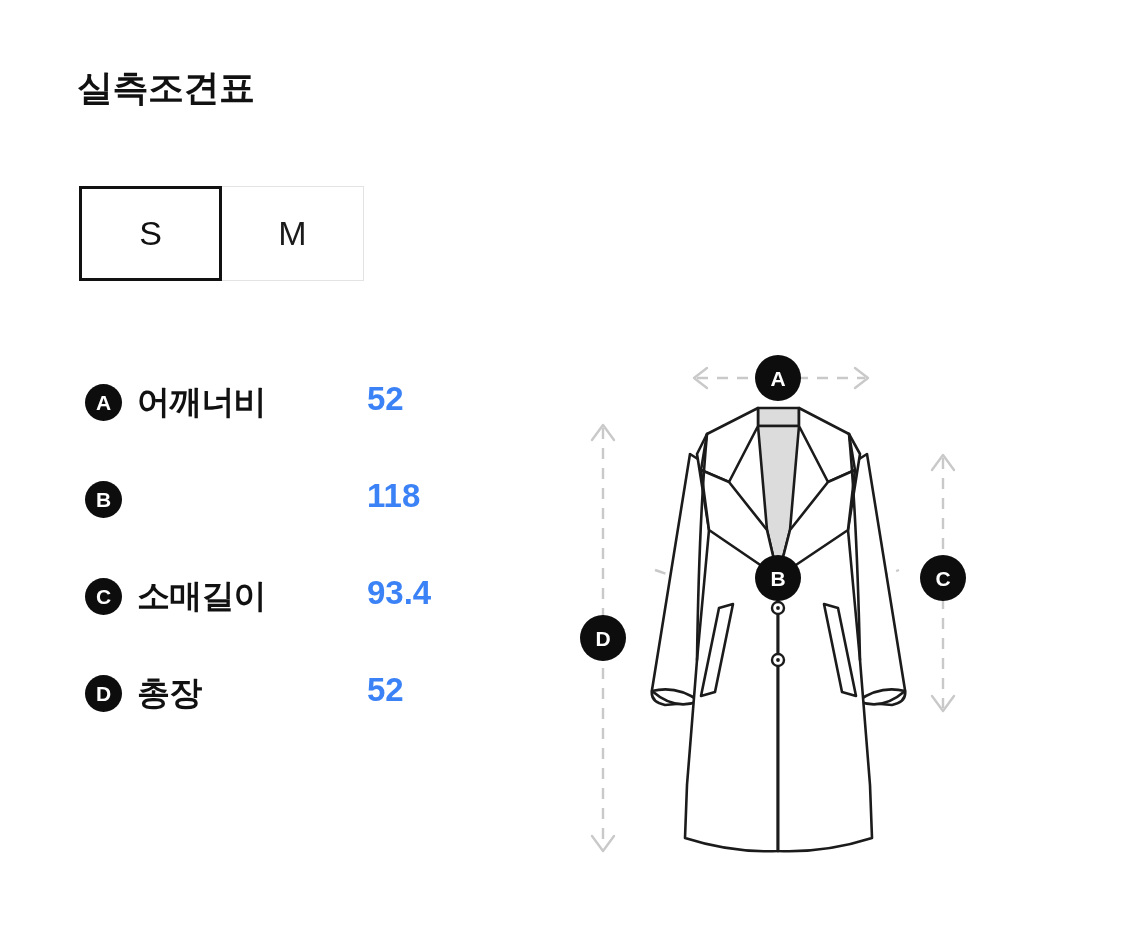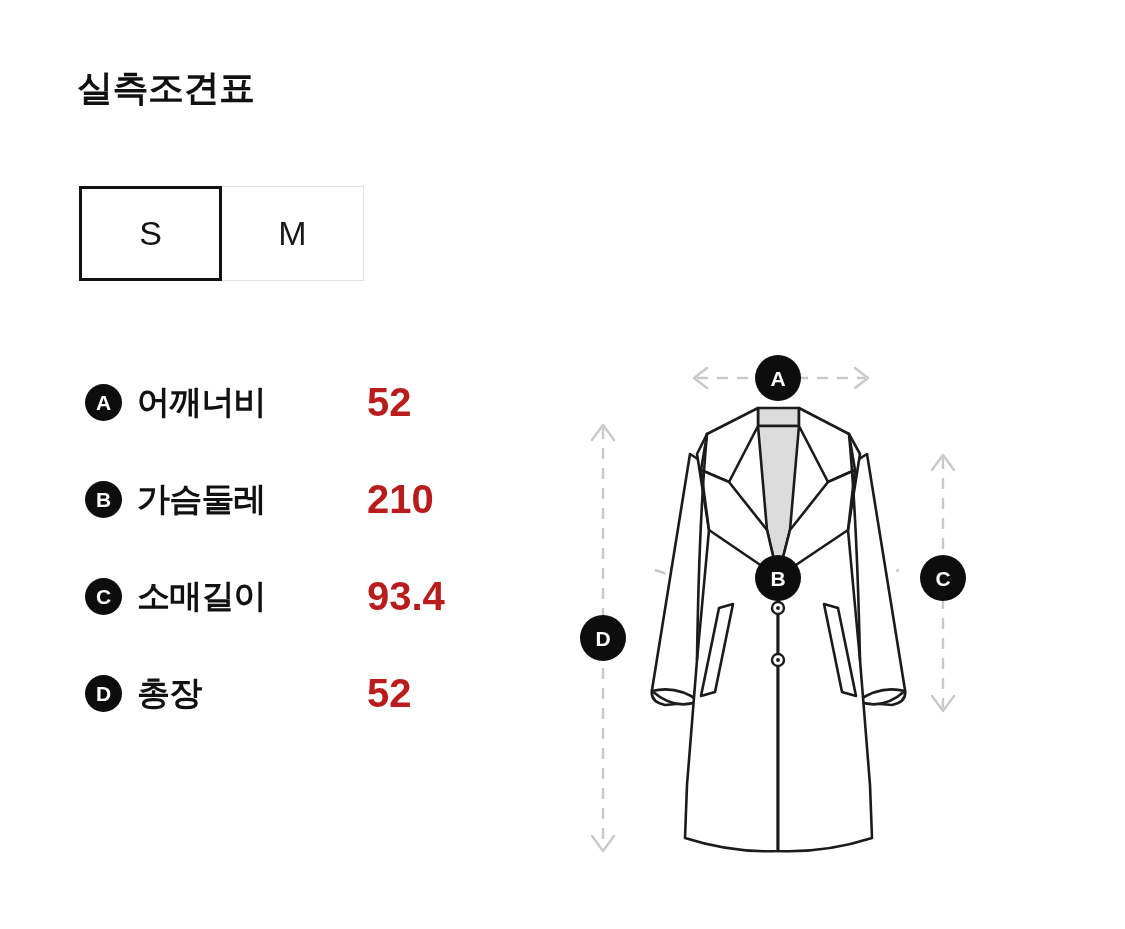--- a/index.html
+++ b/index.html
@@ -106,23 +106,23 @@
     font-size: 33px;
     font-weight: 600;
     letter-spacing: -0.8px;
     color: #111111;
     white-space: nowrap;
   }
   .measure-value {
     position: absolute;
     left: 282px;
     top: 0;
-    font-size: 40px;
+    font-size: 33px;
     font-weight: 600;
-    color: #b91c1c;
+    color: #3b82f6;
     white-space: nowrap;
   }
 
   
   .illustration {
     position: absolute;
     left: 540px;
     top: 330px;
     width: 470px;
     height: 560px;
@@ -159,22 +159,21 @@
         <span>A</span>
       </div>
       <div class="measure-label">어깨너비</div>
       <div class="measure-value">52</div>
     </div>
 
     <div class="measure-row">
       <div class="badge">
         <span>B</span>
       </div>
-      <div class="measure-label">가슴둘레</div>
-      <div class="measure-value">210</div>
+      <div class="measure-value">118</div>
     </div>
 
     <div class="measure-row">
       <div class="badge">
         <span>C</span>
       </div>
       <div class="measure-label">소매길이</div>
       <div class="measure-value">93.4</div>
     </div>
 

